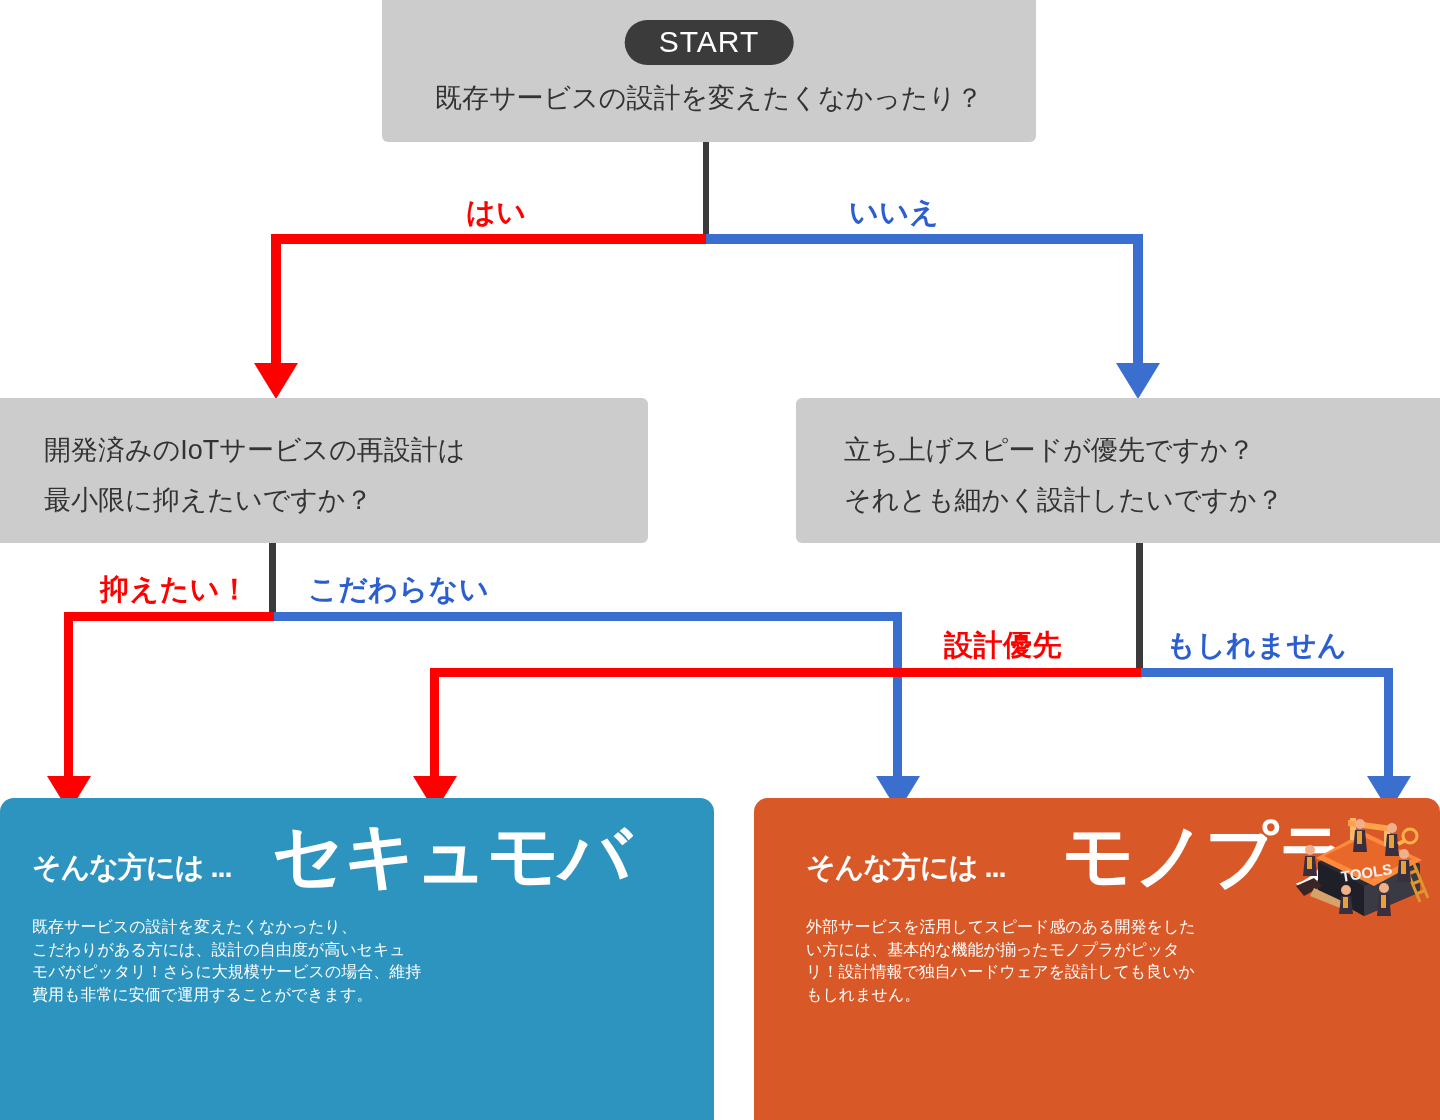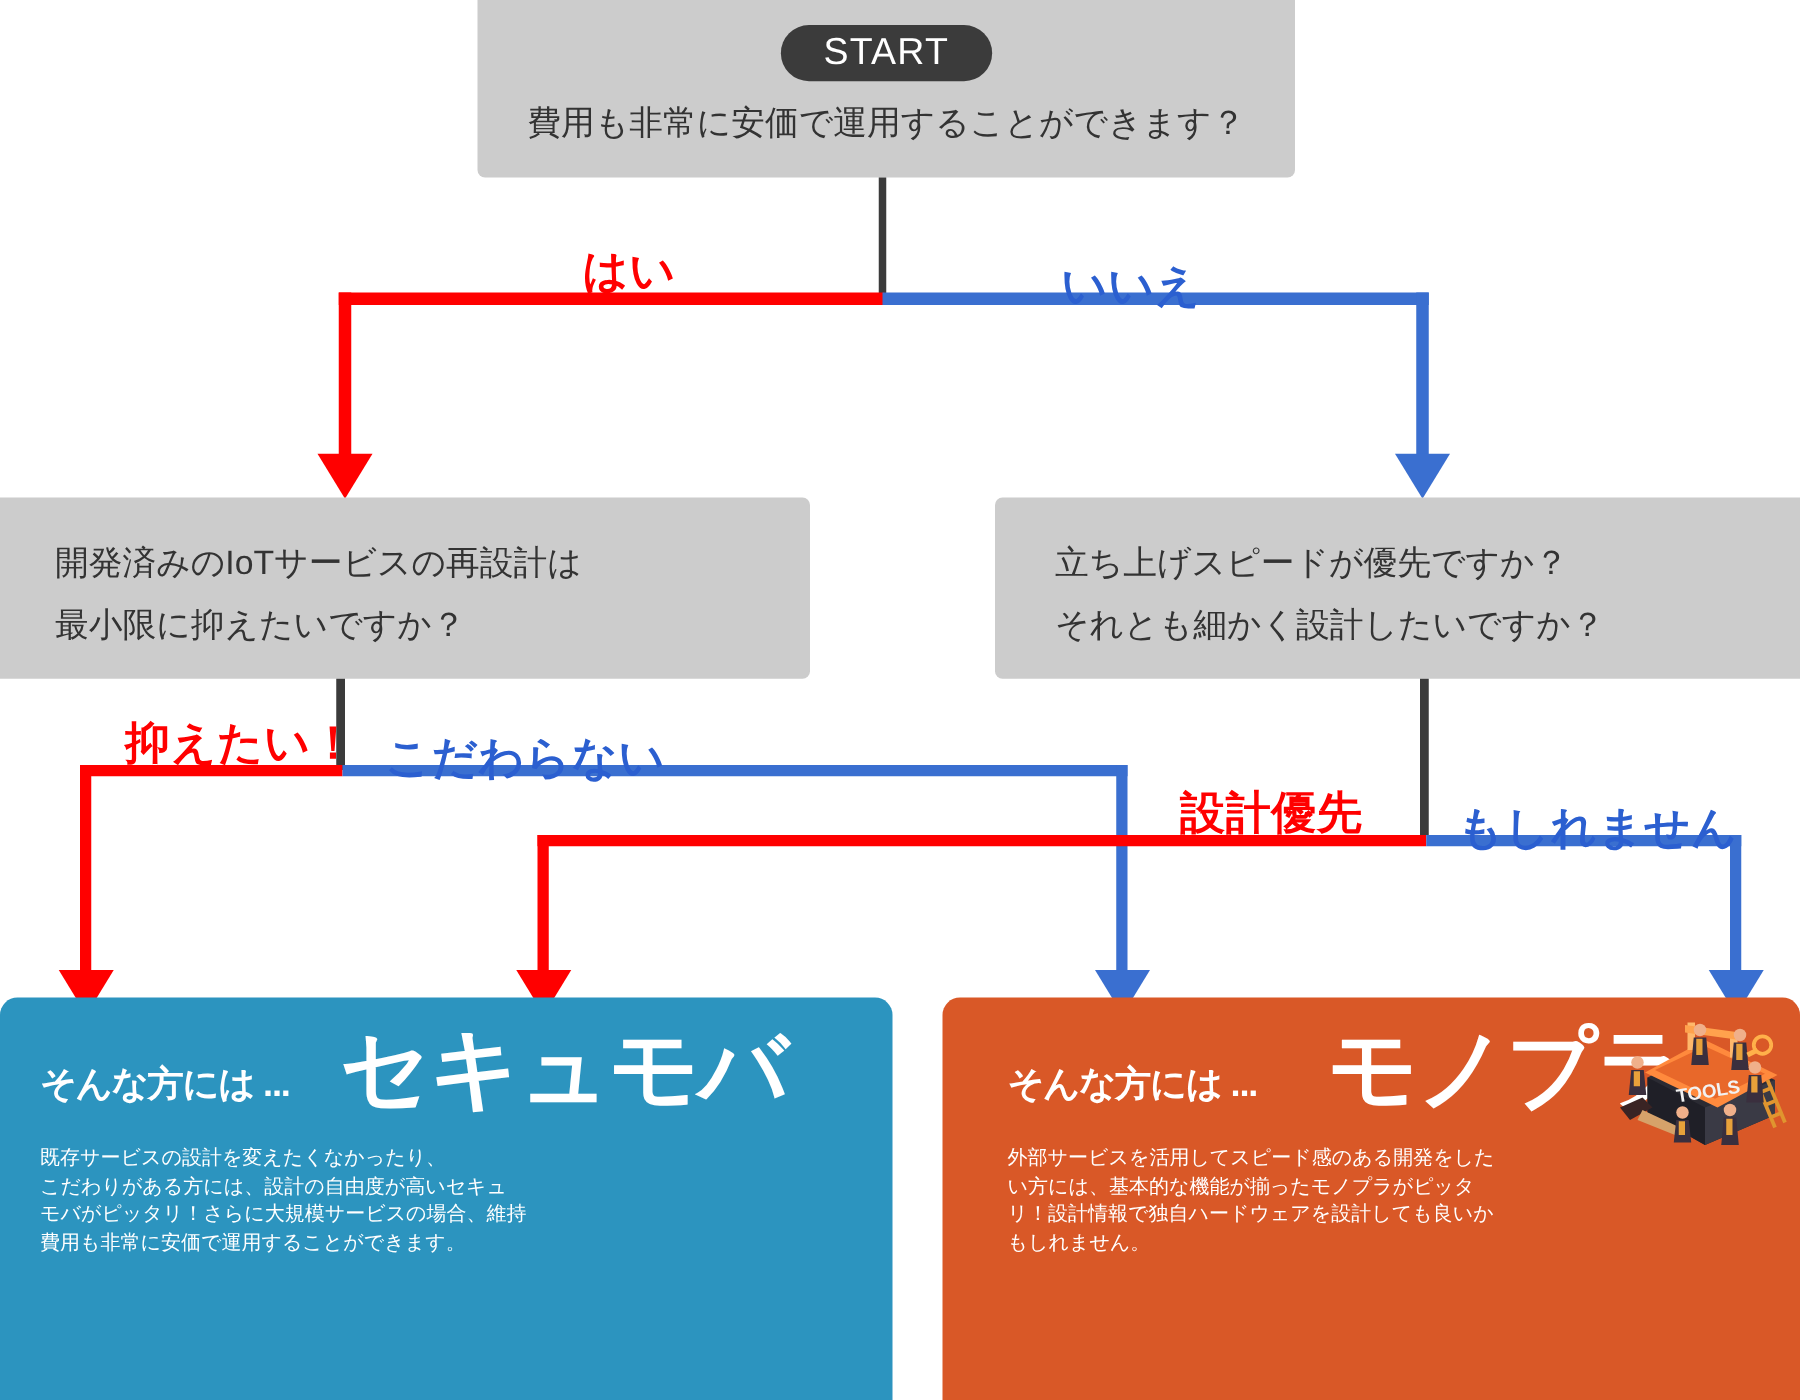--- a/index.html
+++ b/index.html
@@ -82,27 +82,27 @@
     width: 0; height: 0;
     border-left: 22px solid transparent;
     border-right: 22px solid transparent;
   }
   .arrow-red  { border-top: 36px solid #ff0000; }
   .arrow-blue { border-top: 36px solid #3a6fd0; }
 
   
   .elabel {
     position: absolute;
-    font-size: 36px;
+    font-size: 29px;
     font-weight: bold;
     white-space: nowrap;
     letter-spacing: 0.5px;
   }
   .elabel-red  { color: #ff0000; }
-  .elabel-blue { color: #2b5fd0; margin-top: 12px; }
+  .elabel-blue { color: #2b5fd0; }
 
   
   .card {
     position: absolute;
     border-radius: 14px;
     overflow: hidden;
   }
   .card-seku { left: 0px; top: 798px; width: 714px; height: 322px;
                background: #2c94bf; border-radius: 14px 14px 0 0; }
   .card-mono { left: 754px; top: 798px; width: 686px; height: 322px;
@@ -148,21 +148,21 @@
   .card-mono .card-body { left: 52px; top: 118px; width: 620px; }
   .chip-wrap { position: absolute; left: 1288px; top: 810px; width: 152px; height: 108px; }
 </style>
 </head>
 <body>
 
 <div id="root">
 
   <div class="qbox qbox-start">
     <div class="start-pill">START</div>
-    <div class="start-q">費用も非常に安価で運用することができます？</div>
+    <div class="start-q">既存サービスの設計を変えたくなかったり？</div>
   </div>
 
   <div class="seg seg-black" style="left:703px; top:142px; width:6px; height:98px;"></div>
 
   <div class="seg seg-red" style="left:271px; top:234px; width:436px; height:10px;"></div>
 
   <div class="seg seg-red" style="left:271px; top:234px; width:10px; height:132px;"></div>
   <div class="arrow arrow-red" style="left:254px; top:363px;"></div>
 
   <div class="seg seg-blue" style="left:706px; top:234px; width:437px; height:10px;"></div>

